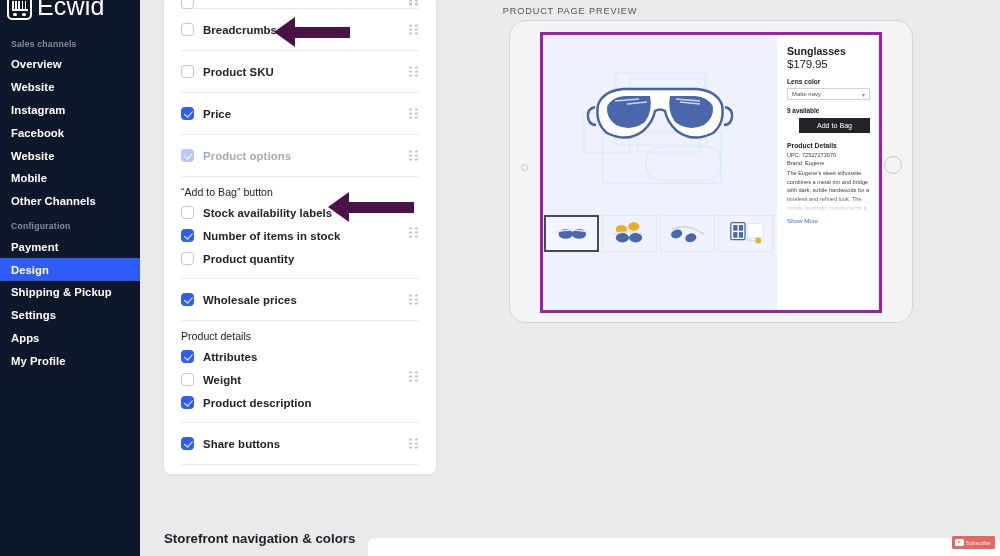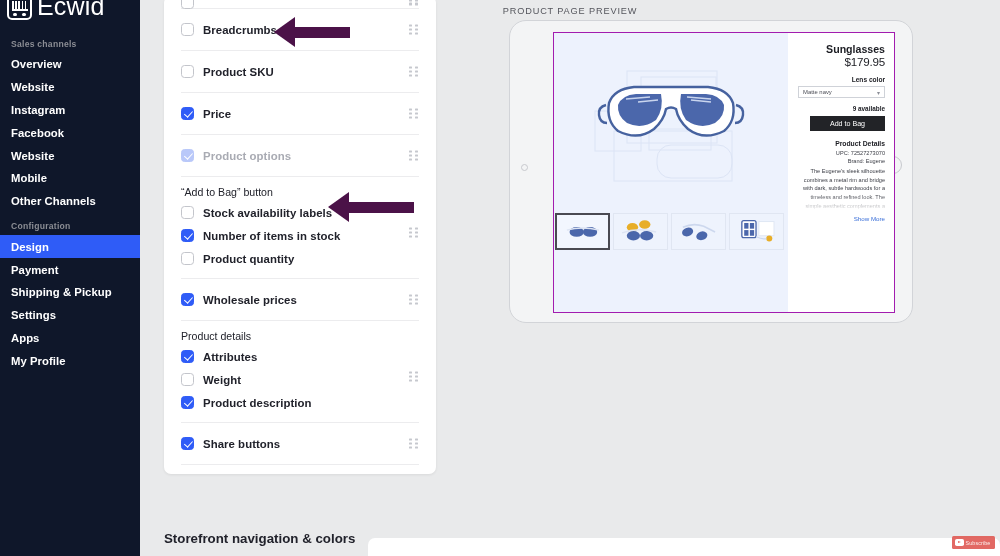--- a/index.html
+++ b/index.html
@@ -146,27 +146,26 @@
     background: #f3f4f5;
   }
   .bezel-dot {
     position: absolute; border-radius: 50%;
     border: 1.4px solid #c7c9ce;
   }
   #cam-dot { left: 11px; top: 143px; width: 7px; height: 7px; }
   #home-dot { right: 10px; top: 135px; width: 18px; height: 18px; }
 
   #screen {
-    position: absolute; left: 43px; top: 11px;
+    position: absolute; left: 30px; top: 11px;
     width: 342px; height: 281px;
-    border: 1px solid #a21caf;
+    border: 3px solid #a21caf;
     background: #fff;
     overflow: hidden;
     display: flex;
-    text-align: right;
   }
   #gallery {
     width: 234px; background: #edf2fd; position: relative;
   }
   #hero { position: absolute; left: 0; top: 0; width: 234px; height: 174px; }
   #thumbs {
     position: absolute; left: 0; top: 180px;
     display: flex; gap: 3px; padding-left: 1px;
   }
   .thumb {
@@ -249,22 +248,22 @@
       <a class="nav-item">Website</a>
       <a class="nav-item">Instagram</a>
       <a class="nav-item">Facebook</a>
       <a class="nav-item">Website</a>
       <a class="nav-item">Mobile</a>
       <a class="nav-item">Other Channels</a>
     </div>
 
     <div>
       <div class="nav-group-label">Configuration</div>
+      <a class="nav-item">Payment</a>
       <a class="nav-item active">Design</a>
-      <a class="nav-item">Payment</a>
       <a class="nav-item">Shipping &amp; Pickup</a>
       <a class="nav-item">Settings</a>
       <a class="nav-item">Apps</a>
       <a class="nav-item">My Profile</a>
     </div>
   </nav>
 
   <div id="canvas">
 
     <div id="settings-card">

